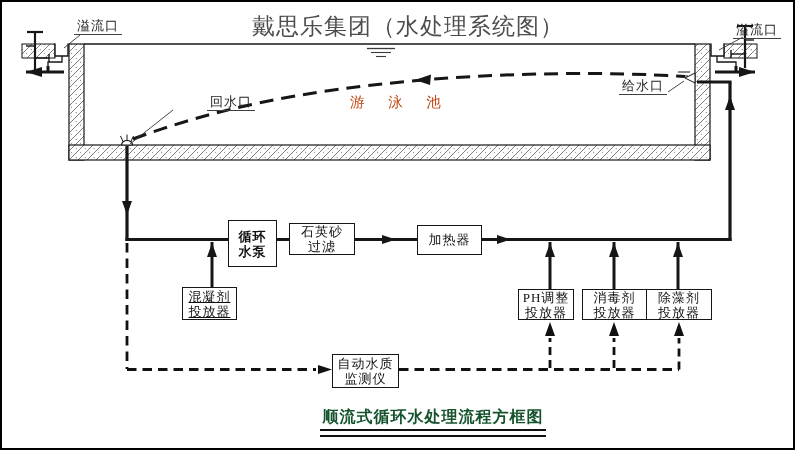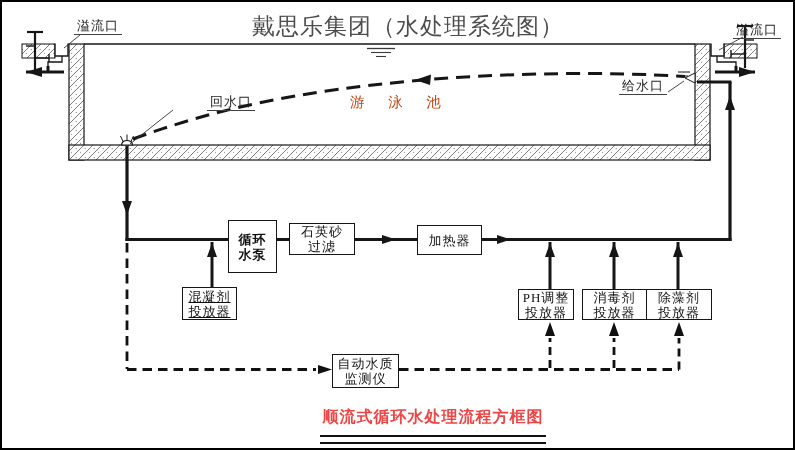--- a/index.html
+++ b/index.html
@@ -25,22 +25,22 @@
   }
   .box{
     position:absolute;border:1.5px solid #161616;background:#fff;
     box-sizing:border-box;display:flex;align-items:center;justify-content:center;
     text-align:center;font:13px/15px "Liberation Serif", serif;color:#111;
     white-space:pre-line;letter-spacing:1px;
   }
   .box.bold{font-weight:bold;}
   .caption{
     position:absolute;left:318px;top:405px;width:226px;text-align:center;
-    font:bold 16px/19px "Liberation Serif", serif;color:#ef4444;letter-spacing:1px;
-    border-bottom:2.5px solid #111;padding-bottom:16px;white-space:nowrap;
+    font:bold 16px/19px "Liberation Serif", serif;color:#14532d;letter-spacing:1px;
+    border-bottom:2.5px solid #111;padding-bottom:3px;white-space:nowrap;
   }
   .caption-line2{position:absolute;left:318px;top:433px;width:226px;height:1.5px;background:#111;}
 </style>
 </head>
 <body>
 
 <div id="stage">
 
   <svg id="diagram-svg" width="795" height="450" viewBox="0 0 795 450">
     <defs>
@@ -154,25 +154,25 @@
   </svg>
 
   <div class="title">戴思乐集团（水处理系统图）</div>
 
   <div class="lbl" style="left:72px;top:16px;width:48px;">溢流口</div>
   <div class="lbl" style="left:731px;top:20px;width:48px;">溢流口</div>
   <div class="lbl" style="left:168px;top:92px;width:48px;margin-left:37px;">回水口</div>
   <div class="lbl" style="left:617px;top:76px;width:48px;">给水口</div>
   <div class="pool-lbl" style="left:348px;top:92px;width:104px;">游 泳 池</div>
 
-  <div class="box bold" style="left:226px;top:218px;width:49px;height:53px;">循环
+  <div class="box bold" style="left:226px;top:218px;width:49px;height:47px;">循环
 水泵</div>
   <div class="box" style="left:287px;top:221px;width:66px;height:32px;">石英砂
 过滤</div>
-  <div class="box" style="left:415px;top:223px;width:65px;height:30px;">加热器</div>
+  <div class="box" style="left:415px;top:223px;width:65px;height:30px;font-family:Liberation Mono, monospace;">加热器</div>
   <div class="box" style="left:180px;top:285px;width:55px;height:33px;text-decoration:underline;">混凝剂
 投放器</div>
   <div class="box" style="left:516px;top:287px;width:56px;height:31px;">PH调整
 投放器</div>
   <div class="box" style="left:580px;top:287px;width:65px;height:31px;">消毒剂
 投放器</div>
   <div class="box" style="left:644px;top:287px;width:66px;height:31px;">除藻剂
 投放器</div>
   <div class="box" style="left:330px;top:352px;width:67px;height:34px;">自动水质
 监测仪</div>

